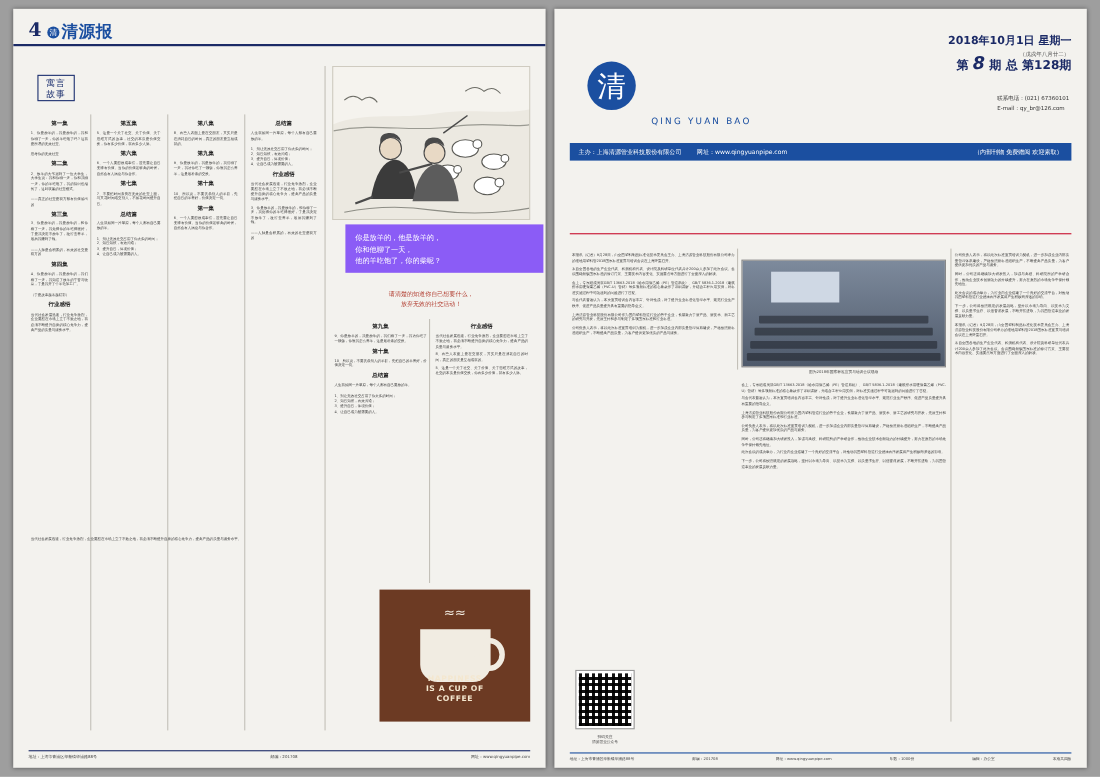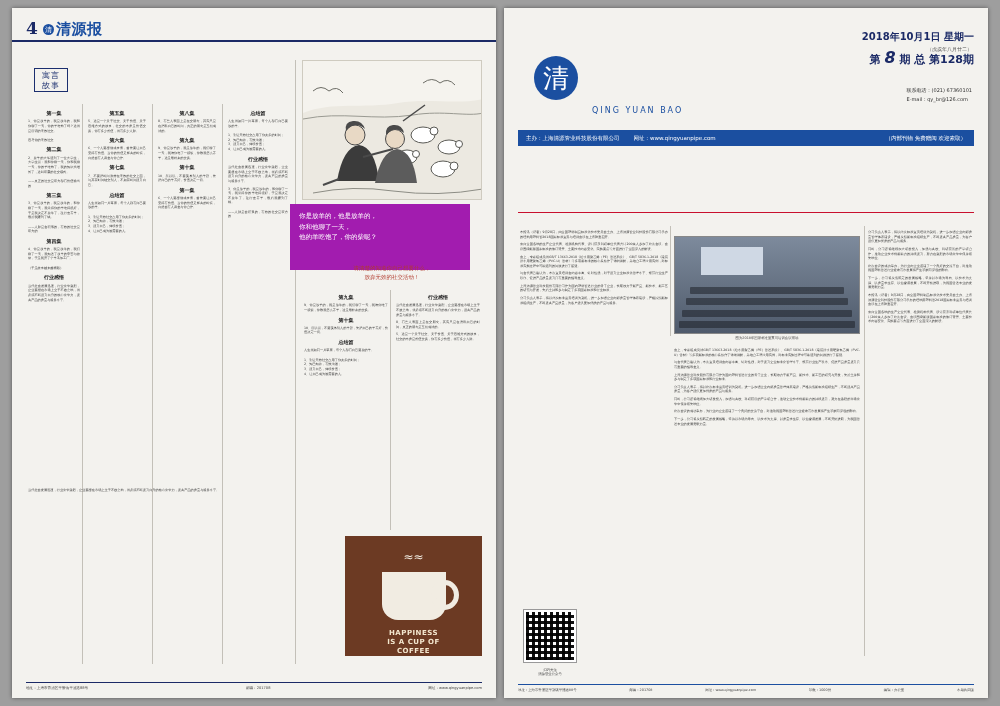--- a/index.html
+++ b/index.html
@@ -73,43 +73,43 @@
     position: absolute; width: 1px; background: #c3c0b8;
   }
 
   .cartoon {
     position: absolute; left: 290px; top: 52px;
     width: 180px; height: 140px;
     background: #e9e7e0; border: 1px solid #cfcbc0;
     overflow: hidden;
   }
   .quote-box {
-    position: absolute; left: 278px; top: 196px;
-    width: 180px; height: 66px; background: #a21caf; color: #fff;
+    position: absolute; left: 302px; top: 196px;
+    width: 180px; height: 44px; background: #8b5cf6; color: #fff;
     padding: 7px 9px; font-size: 6.5px; line-height: 1.65;
   }
   .quote-sub {
     position: absolute; left: 290px; top: 256px; width: 180px;
     font-size: 5.5px; line-height: 1.7; color: #b13b2e; text-align: center;
   }
   .coffee-ad {
     position: absolute; left: 333px; top: 528px;
     width: 137px; height: 120px; background: #6c3a23;
     display: flex; align-items: center; justify-content: center;
   }
   .coffee-ad .cup {
     width: 64px; height: 48px; border-radius: 0 0 16px 16px;
     background: #f1ece2; position: relative;
   }
   .coffee-ad .cup:after {
     content: ""; position: absolute; right: -13px; top: 8px;
     width: 18px; height: 20px; border: 5px solid #f1ece2; border-radius: 50%;
   }
   .coffee-ad .label {
-    position: absolute; bottom: 0; left: 0; right: 0; text-align: center;
+    position: absolute; bottom: 16px; left: 0; right: 0; text-align: center;
     color: #f4e7cf; font-size: 7px; font-weight: bold; line-height: 1.3;
     letter-spacing: .5px;
   }
   .steam { position: absolute; top: 14px; left: 50%; transform: translateX(-50%); color:#f1ece2; font-size: 12px; }
 
   #left-page .footer {
     position: absolute; left: 14px; right: 14px; bottom: 8px;
     border-top: 1px solid #1b2a66; padding-top: 3px;
     font-size: 3.6px; color: #444; display: flex; justify-content: space-between;
   }

